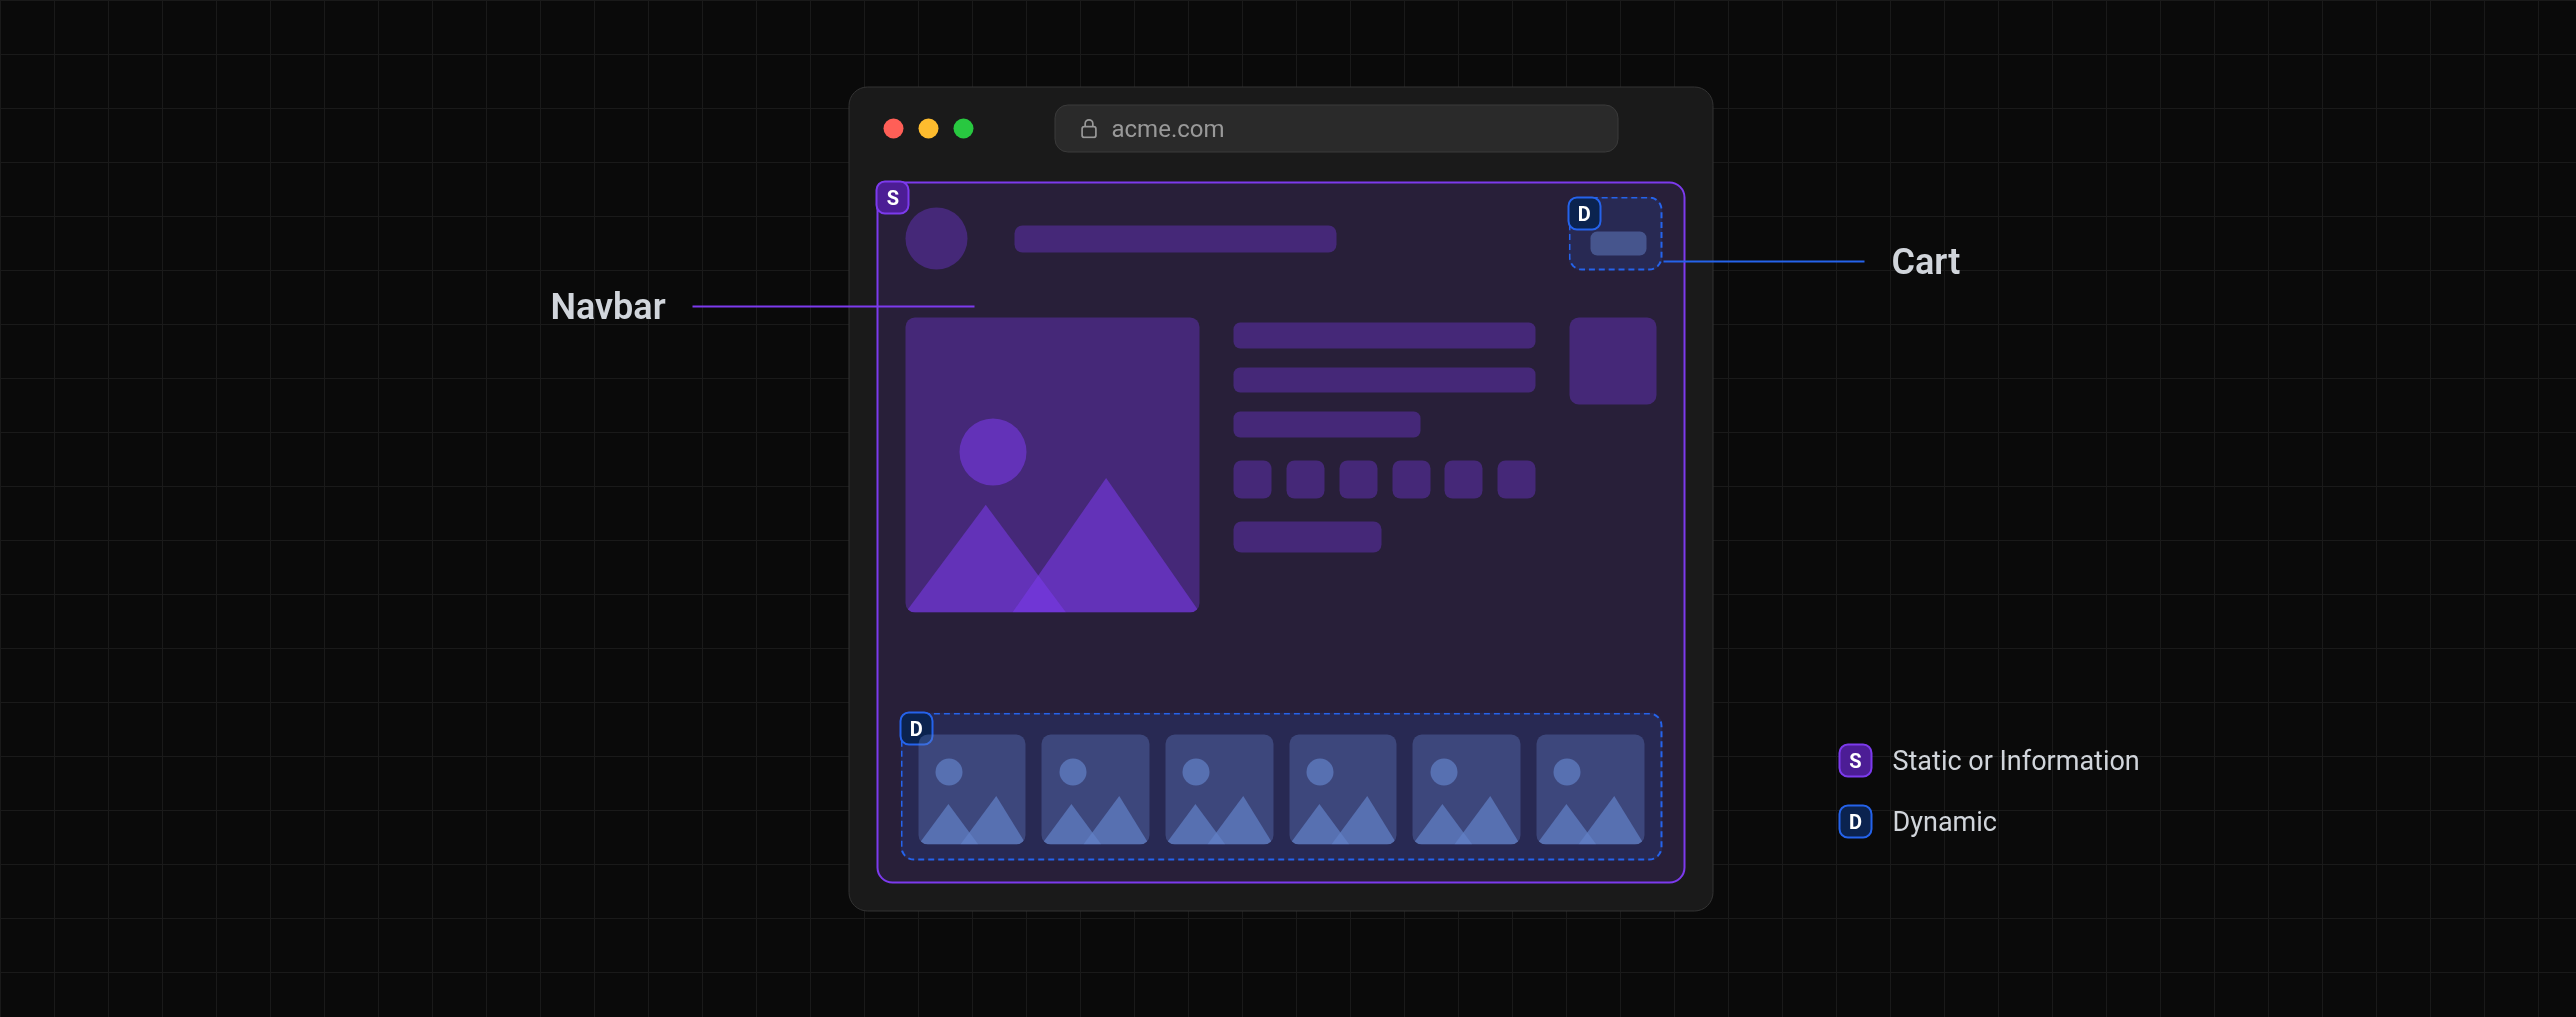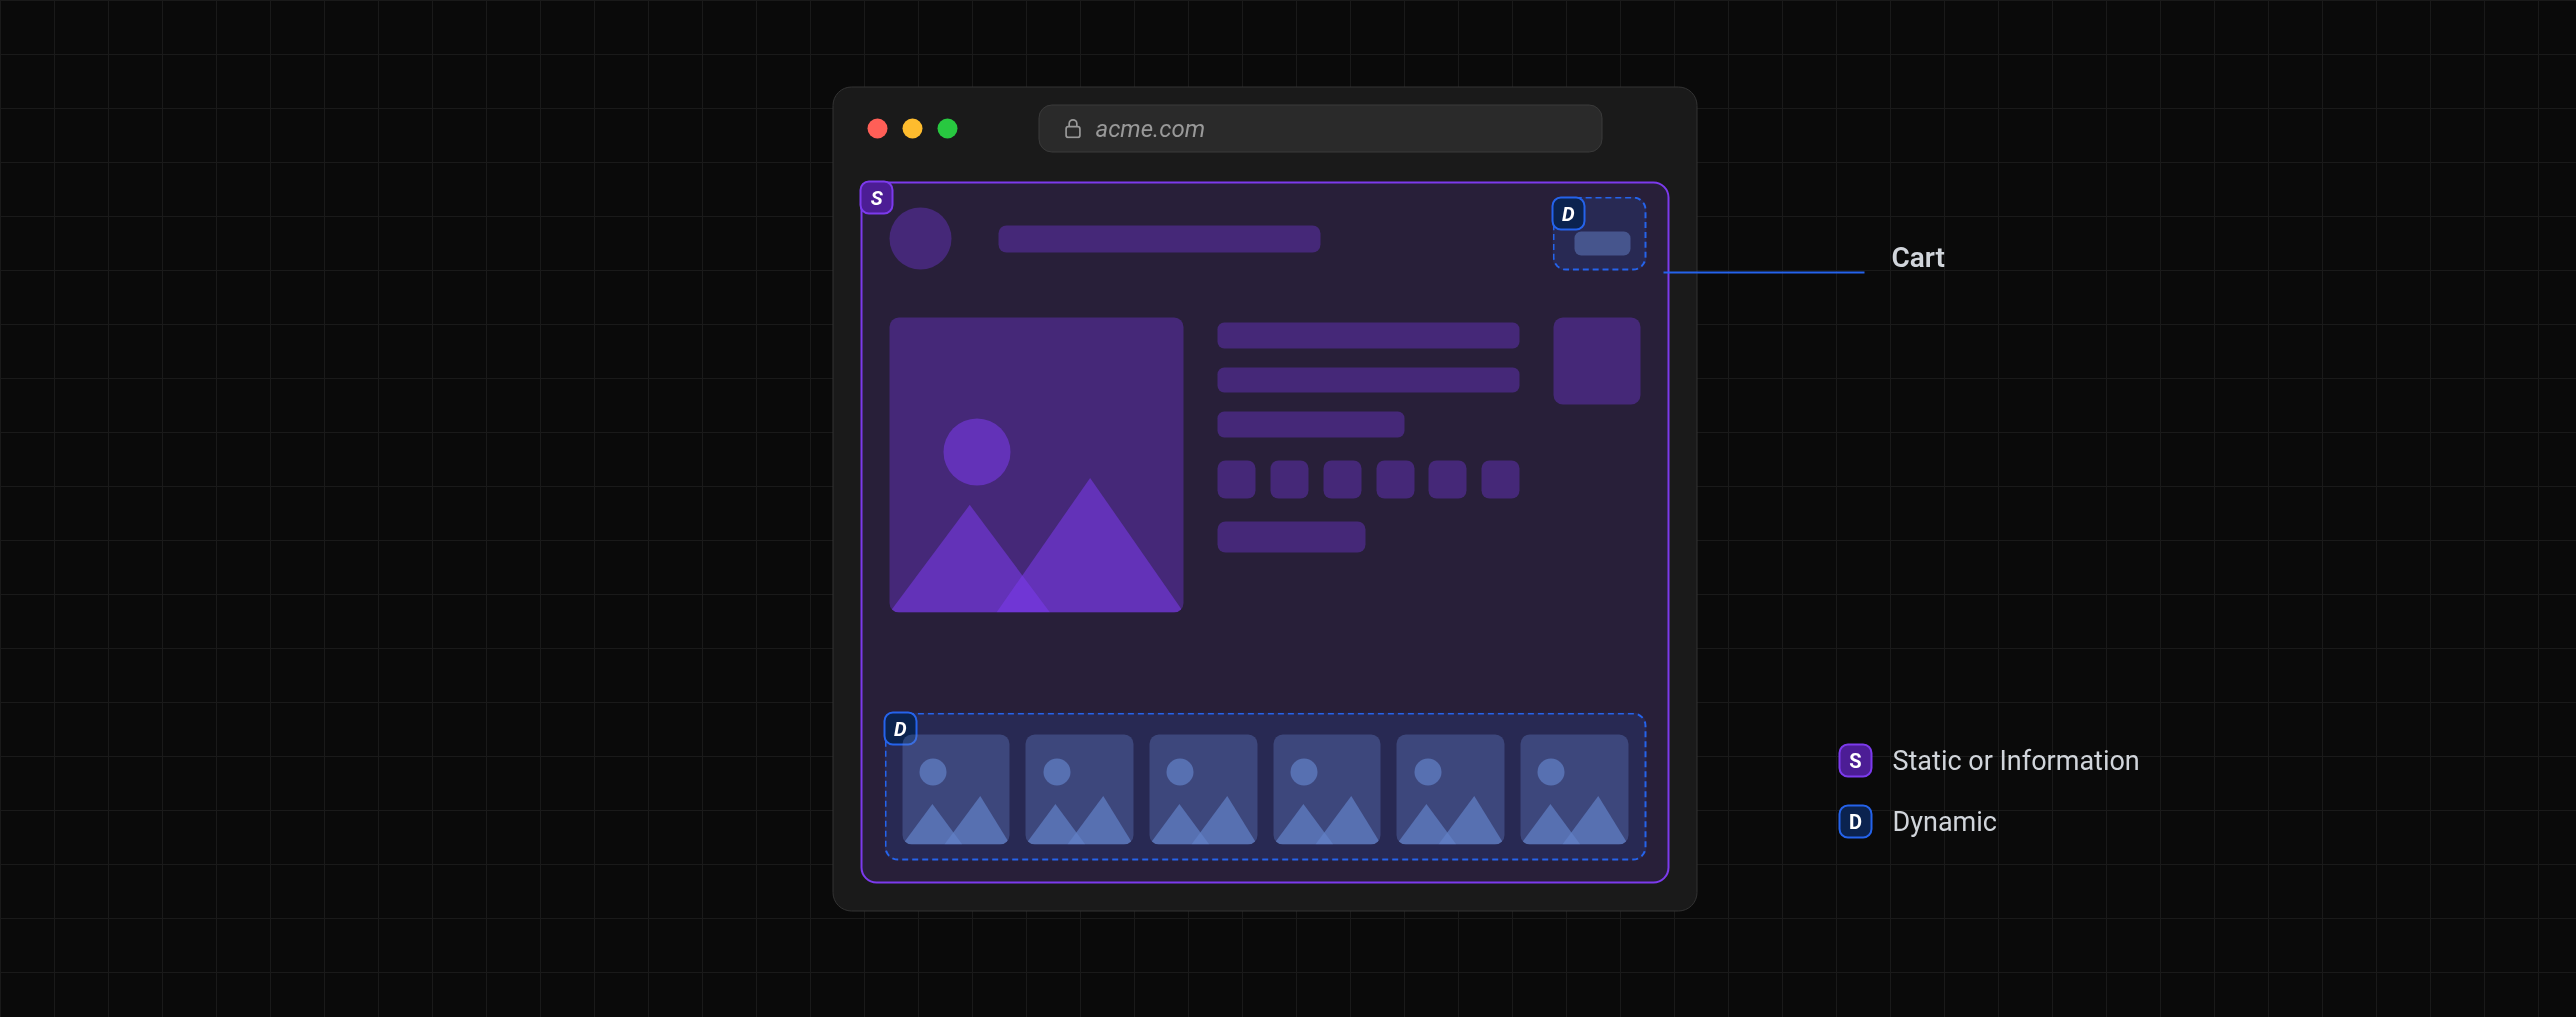--- a/index.html
+++ b/index.html
@@ -48,28 +48,27 @@
     left: 50%;
     top: 50%;
     transform: translate(-50%, -50%);
     width: 1851px;
     height: 845px;
   }
 
   
   .browser {
     position: absolute;
-    left: 470px;
+    left: 486px;
     top: 0;
     width: 865px;
     height: 825px;
     background: var(--window-bg);
     border: 1.3px solid var(--window-border);
     border-radius: 19px;
-    font-style: italic;
   }
 
   .titlebar {
     position: relative;
     height: 81px;
     display: flex;
     align-items: center;
     padding: 0 34px;
     gap: 81px;
   }
@@ -285,23 +284,23 @@
   .reco-item .mountain {
     position: absolute;
     left: 0; right: 0; bottom: 0; height: 54px;
   }
   .reco-item .mountain svg { width: 100%; height: 100%; display: block; }
 
   
   .callout {
     position: absolute;
     display: flex;
-    align-items: flex-end;
+    align-items: center;
     color: var(--label-text-strong);
-    font-size: 28px;
+    font-size: 36px;
     font-weight: 600;
   }
   .callout .line {
     height: 2px;
   }
   .callout.left { flex-direction: row-reverse; }
   .callout .txt { white-space: nowrap; }
   .callout.left .txt { margin-right: 27px; }
   .callout.right .txt { margin-left: 27px; }
   .line.purple { background: var(--line-purple); }
@@ -453,20 +452,24 @@
                     <polygon points="0,80 50,20 100,80" fill="rgba(99,130,200,0.7)"></polygon>
                     <polygon points="70,80 130,8 180,80" fill="rgba(99,130,200,0.7)"></polygon>
                   </svg>
                 </div>
               </div>
             </div>
         </div>
       </div>
     </div>
 
+    <div class="callout left" style="left:188px; top:199px;">
+      <div class="line purple" style="width:282px;"></div>
+      <div class="txt">Navbar</div>
+    </div>
 
 
     <div class="callout right" style="left:1301px; top:154px;">
       <div class="line blue" style="width:201px;"></div>
       <div class="txt">Cart</div>
     </div>
 
 
     <div class="legend">
       <div class="legend-row">

